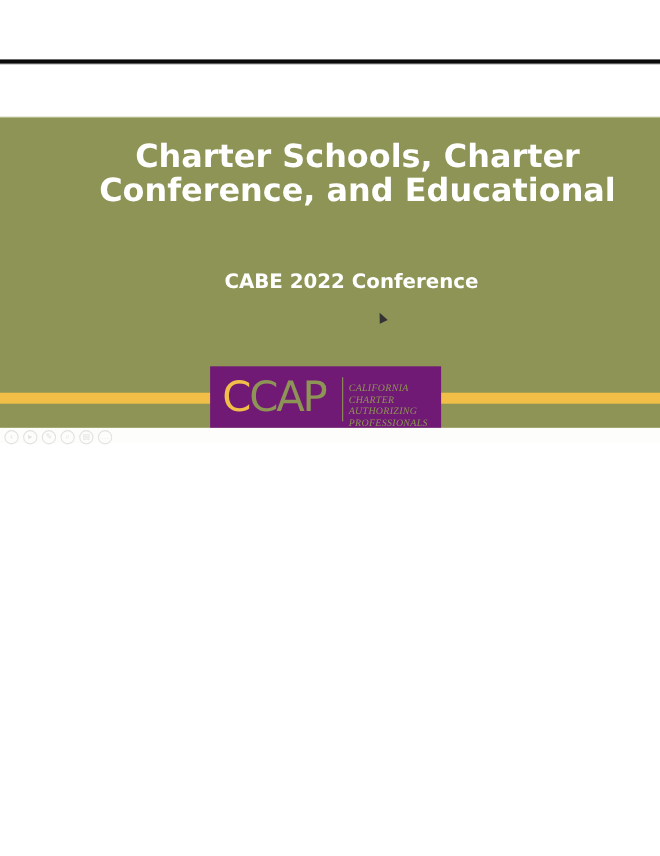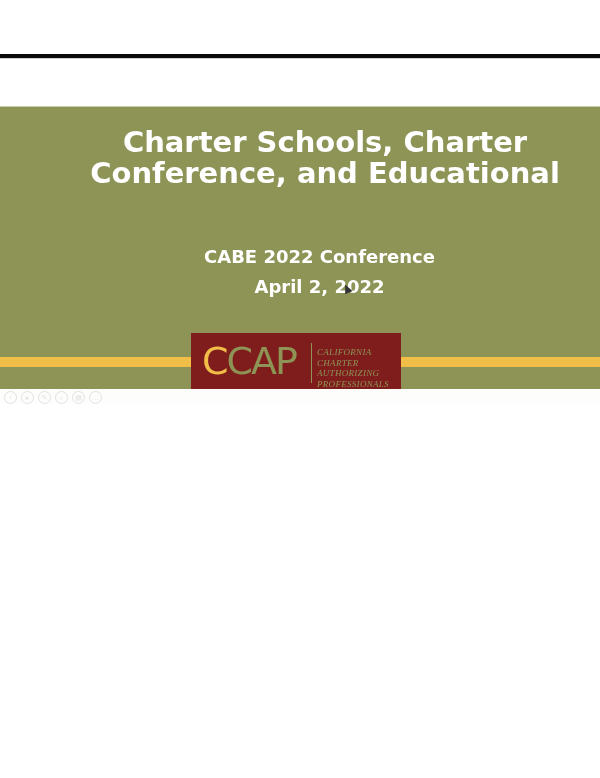--- a/index.html
+++ b/index.html
@@ -4,21 +4,21 @@
 <style>
   html, body { margin:0; padding:0; }
   body { width:600px; height:778px; background:#ffffff; position:relative; overflow:hidden; font-family:"Liberation Sans", sans-serif; }
   .topbar { position:absolute; left:0; top:54px; width:600px; height:4px; background:#0a0a0a; }
   .topbar-under { position:absolute; left:0; top:58px; width:600px; height:1px; background:#d0d0d0; }
   .slide { position:absolute; left:0; top:107px; width:600px; height:282px; background:#8e9455; }
   .slide-edge { position:absolute; left:0; top:106px; width:600px; height:2px; background:#c8ccaa; }
   .title { position:absolute; left:0; top:20px; width:600px; text-align:center; color:#ffffff; font-family:"DejaVu Sans", sans-serif; font-weight:bold; font-size:29px; line-height:31px;padding-left:25px; }
   .subtitle { position:absolute; left:0; top:135px; width:561px; text-align:center; color:#ffffff; font-family:"DejaVu Sans", sans-serif; font-weight:bold; font-size:18px; line-height:30px;margin-left:39px; }
   .yellow-band { position:absolute; left:0; top:250px; width:600px; height:10px; background:#f1be48; }
-  .logo-box { position:absolute; left:191px; top:226px; width:210px; height:56px; background:#7f1d1d; }
+  .logo-box { position:absolute; left:191px; top:226px; width:210px; height:56px; background:#701a75; }
   .logo-mark { position:absolute; left:11px; top:8px; font-family:"DejaVu Sans", sans-serif; font-size:38px; line-height:40px; letter-spacing:-2px; }
   .logo-mark .c1 { color:#f1be48; }
   .logo-mark .c2 { color:#8e9455; }
   .logo-divider { position:absolute; left:120px; top:10px; width:1px; height:40px; background:#8e9455; }
   .logo-text { position:absolute; left:126px; top:14px; color:#8e9455; font-family:"Liberation Serif", serif; font-style:italic; font-size:9px; line-height:10.5px; letter-spacing:0.3px; }
   .below-slide { position:absolute; left:0; top:389px; width:600px; height:14px; background:#fdfdfb; }
   .controls { position:absolute; left:4px; top:391px; display:flex; gap:4px; }
   .ctrl { width:11px; height:11px; border:1px solid #e2e2e2; border-radius:50%; color:#e0e0e0; font-size:7px; line-height:11px; text-align:center; }
   .cursor { position:absolute; left:343px; top:284px; width:0; height:0; border-left:4px solid transparent; border-right:4px solid transparent; border-bottom:9px solid #333; transform:rotate(-25deg); }
 </style>
@@ -29,21 +29,20 @@
 <div class="topbar-under"></div>
 
 <div class="slide-edge"></div>
 <div class="slide">
   <div class="title">
     <div>Charter Schools, Charter</div>
     <div>Conference, and Educational</div>
   </div>
   <div class="subtitle">
     <div>CABE 2022 Conference</div>
-    <div>April 2, 2022</div>
   </div>
   <div class="yellow-band"></div>
   <div class="logo-box">
     <div class="logo-mark"><span class="c1">C</span><span class="c2">CAP</span></div>
     <div class="logo-divider"></div>
     <div class="logo-text">
       <div>CALIFORNIA</div>
       <div>CHARTER</div>
       <div>AUTHORIZING</div>
       <div>PROFESSIONALS</div>

